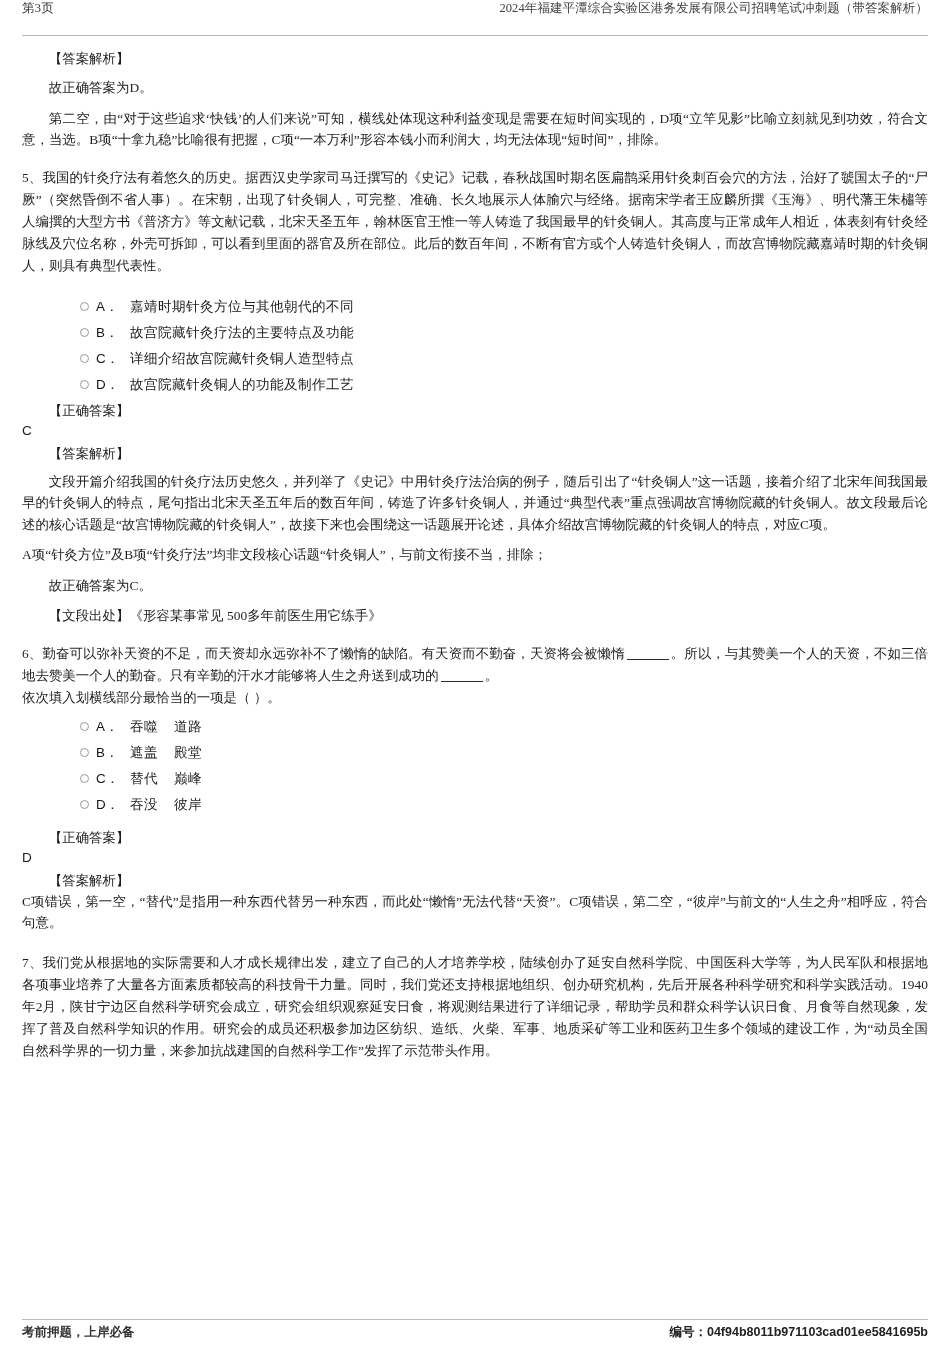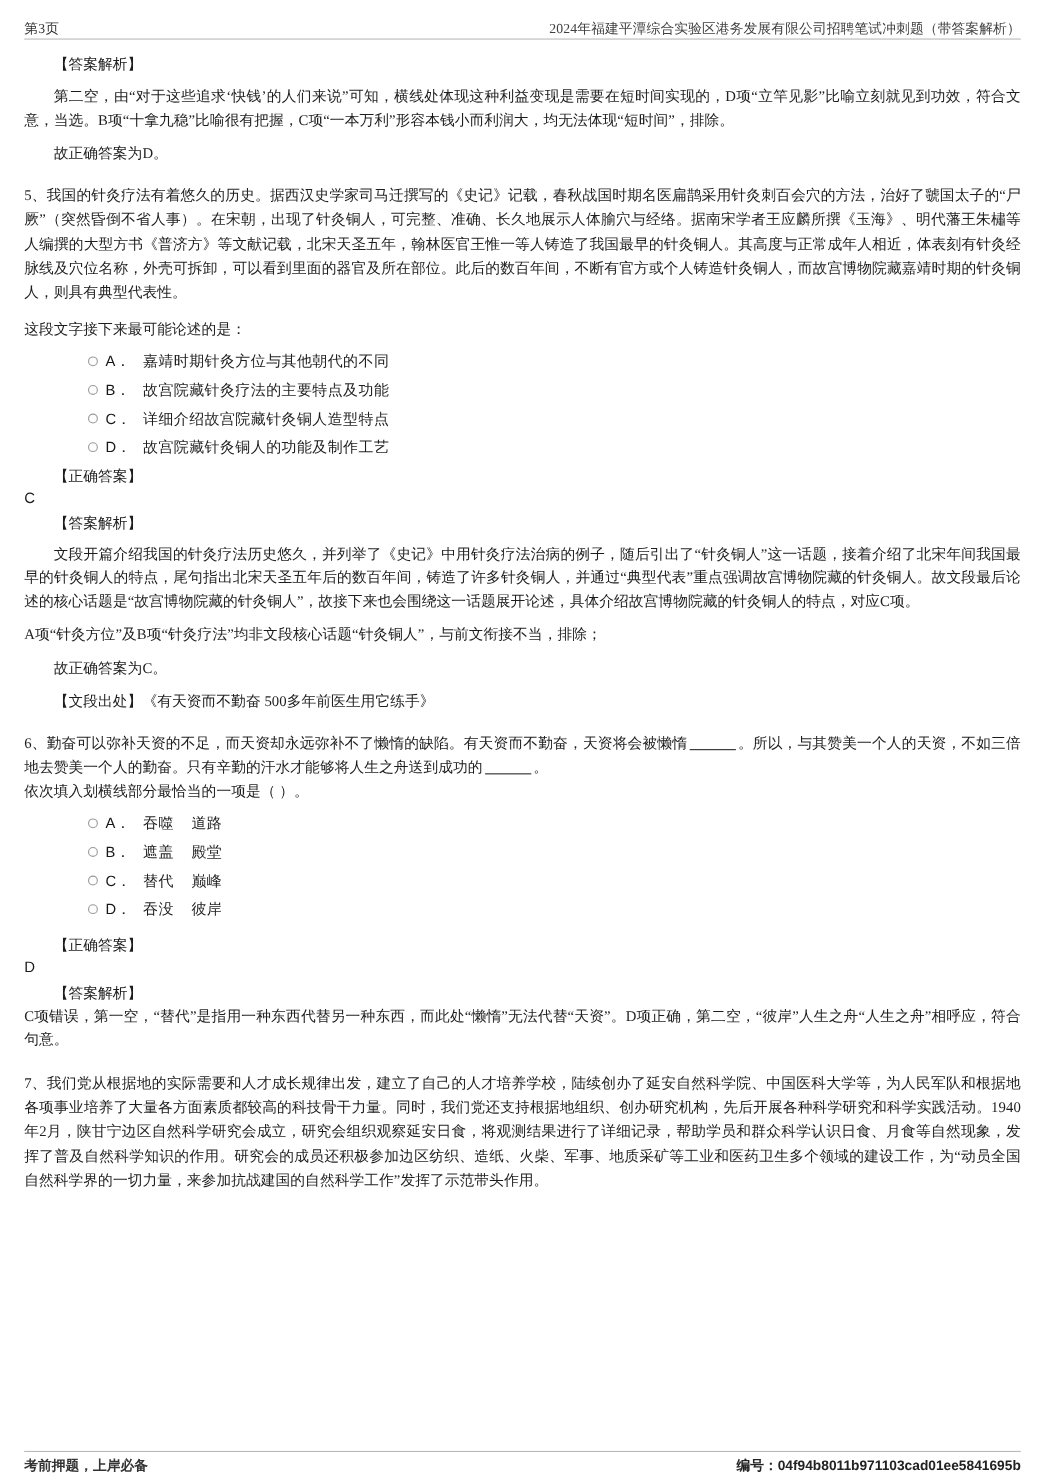--- a/index.html
+++ b/index.html
@@ -23,21 +23,21 @@
     padding: 0;
     position: relative;
   }
 
   
   .page-header {
     display: flex;
     align-items: flex-end;
     justify-content: space-between;
     margin: 10px 22px 0 22px;
-    padding-bottom: 0;
+    padding-bottom: 18px;
     border-bottom: 1px solid #b9b9b9;
     height: 26px;
   }
   .header-left {
     font-size: 12.5px;
     color: #333;
     letter-spacing: 0.2px;
     white-space: nowrap;
   }
   .header-right {
@@ -199,30 +199,29 @@
   <div class="page-header">
     <div class="header-left">第3页</div>
     <div class="header-right">2024年福建平潭综合实验区港务发展有限公司招聘笔试冲刺题（带答案解析）</div>
   </div>
 
   <div class="content">
 
     <div class="blk">
       <p class="label-line">【答案解析】</p>
       <div class="spacer-sm"></div>
+      <p class="p-ind">故正确答案为D。</p>
       <p class="p-ind">第二空，由“对于这些追求‘快钱’的人们来说”可知，横线处体现这种利益变现是需要在短时间实现的，D项“立竿见影”比喻立刻就见到功效，符合文意，当选。B项“十拿九稳”比喻很有把握，C项“一本万利”形容本钱小而利润大，均无法体现“短时间”，排除。</p>
-      <p class="p-ind">故正确答案为D。</p>
     </div>
 
     <div class="spacer-sm"></div>
 
     <div class="blk">
       <p class="q-stem"><span>5、</span><span>我国的针灸疗法有着悠久的历史。据西汉史学家司马迁撰写的《史记》记载，春秋战国时期名医扁鹊采用针灸刺百会穴的方法，治好了虢国太子的“尸厥”（突然昏倒不省人事）。在宋朝，出现了针灸铜人，可完整、准确、长久地展示人体腧穴与经络。据南宋学者王应麟所撰《玉海》、明代藩王朱橚等人编撰的大型方书《普济方》等文献记载，北宋天圣五年，翰林医官王惟一等人铸造了我国最早的针灸铜人。其高度与正常成年人相近，体表刻有针灸经脉线及穴位名称，外壳可拆卸，可以看到里面的器官及所在部位。此后的数百年间，不断有官方或个人铸造针灸铜人，而故宫博物院藏嘉靖时期的针灸铜人，则具有典型代表性。</span></p>
       <div class="spacer-md"></div>
-      <p class="q-sub">这段文字接下来最可能论述的是：</p>
 
       <ul class="options">
         <li class="opt-row">
           <span class="radio"></span>
           <span class="opt-letter">A．</span>
           <span class="opt-text">嘉靖时期针灸方位与其他朝代的不同</span>
         </li>
         <li class="opt-row">
           <span class="radio"></span>
           <span class="opt-letter">B．</span>
@@ -240,21 +239,21 @@
         </li>
       </ul>
 
       <p class="label-line-flat">【正确答案】</p>
       <p class="ans-letter">C</p>
       <p class="label-line-flat">【答案解析】</p>
       <div class="spacer-sm"></div>
       <p class="p-ind">文段开篇介绍我国的针灸疗法历史悠久，并列举了《史记》中用针灸疗法治病的例子，随后引出了“针灸铜人”这一话题，接着介绍了北宋年间我国最早的针灸铜人的特点，尾句指出北宋天圣五年后的数百年间，铸造了许多针灸铜人，并通过“典型代表”重点强调故宫博物院藏的针灸铜人。故文段最后论述的核心话题是“故宫博物院藏的针灸铜人”，故接下来也会围绕这一话题展开论述，具体介绍故宫博物院藏的针灸铜人的特点，对应C项。</p>
       <p class="p-flat">A项“针灸方位”及B项“针灸疗法”均非文段核心话题“针灸铜人”，与前文衔接不当，排除；</p>
       <p class="p-ind">故正确答案为C。</p>
-      <p class="p-ind"><span>【文段出处】</span><span>《有天资而不勤奋 500多年前医生用它练手》</span></p>
+      <p class="p-ind"><span>【文段出处】</span><span>《形容某事常见 500多年前医生用它练手》</span></p>
     </div>
 
     <div class="spacer-sm"></div>
 
     <div class="blk">
       <p class="q-stem"><span>6、</span><span>勤奋可以弥补天资的不足，而天资却永远弥补不了懒惰的缺陷。有天资而不勤奋，天资将会被懒惰</span><span class="blank"></span><span>。所以，与其赞美一个人的天资，不如三倍地去赞美一个人的勤奋。只有辛勤的汗水才能够将人生之舟送到成功的</span><span class="blank"></span><span>。</span></p>
       <p class="q-sub">依次填入划横线部分最恰当的一项是（     ）。</p>
 
       <ul class="options">
         <li class="opt-row">
@@ -276,21 +275,21 @@
           <span class="radio"></span>
           <span class="opt-letter">D．</span>
           <span class="opt-text"><span>吞没</span><span class="col2">彼岸</span></span>
         </li>
       </ul>
 
       <div class="spacer-sm"></div>
       <p class="label-line-flat">【正确答案】</p>
       <p class="ans-letter">D</p>
       <p class="label-line-flat">【答案解析】</p>
-      <p class="p-tight">C项错误，第一空，“替代”是指用一种东西代替另一种东西，而此处“懒惰”无法代替“天资”。D项正确，第二空，“彼岸”人生之舟“人生之舟”相呼应，符合句意。</p>
+      <p class="p-tight">C项错误，第一空，“替代”是指用一种东西代替另一种东西，而此处“懒惰”无法代替“天资”。C项错误，第二空，“彼岸”与前文的“人生之舟”相呼应，符合句意。</p>
     </div>
 
     <div class="spacer-lg"></div>
 
     <div class="blk">
       <p class="q-stem"><span>7、</span><span>我们党从根据地的实际需要和人才成长规律出发，建立了自己的人才培养学校，陆续创办了延安自然科学院、中国医科大学等，为人民军队和根据地各项事业培养了大量各方面素质都较高的科技骨干力量。同时，我们党还支持根据地组织、创办研究机构，先后开展各种科学研究和科学实践活动。1940年2月，陕甘宁边区自然科学研究会成立，研究会组织观察延安日食，将观测结果进行了详细记录，帮助学员和群众科学认识日食、月食等自然现象，发挥了普及自然科学知识的作用。研究会的成员还积极参加边区纺织、造纸、火柴、军事、地质采矿等工业和医药卫生多个领域的建设工作，为“动员全国自然科学界的一切力量，来参加抗战建国的自然科学工作”发挥了示范带头作用。</span></p>
     </div>
 
   </div>
 

